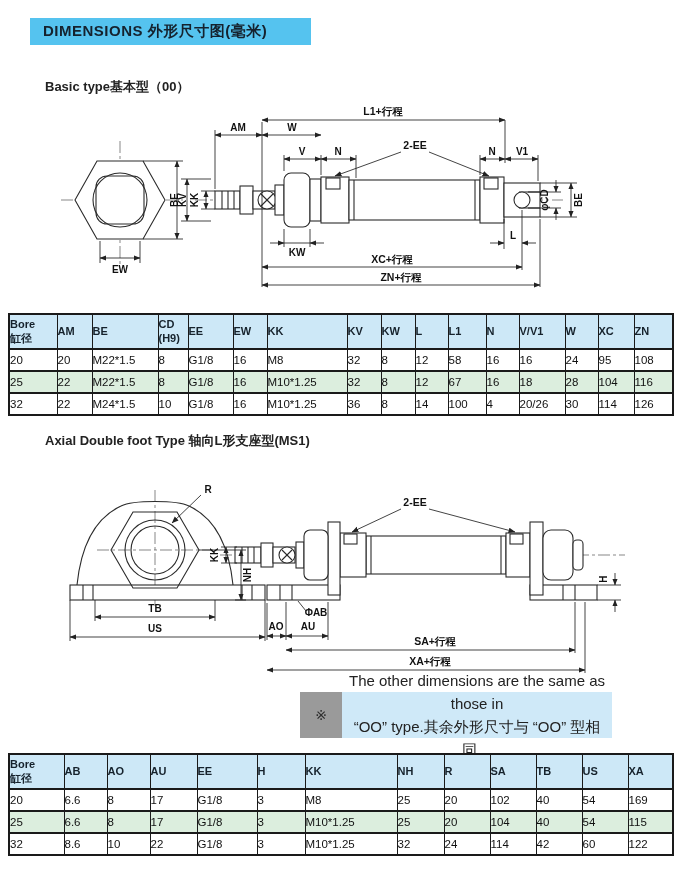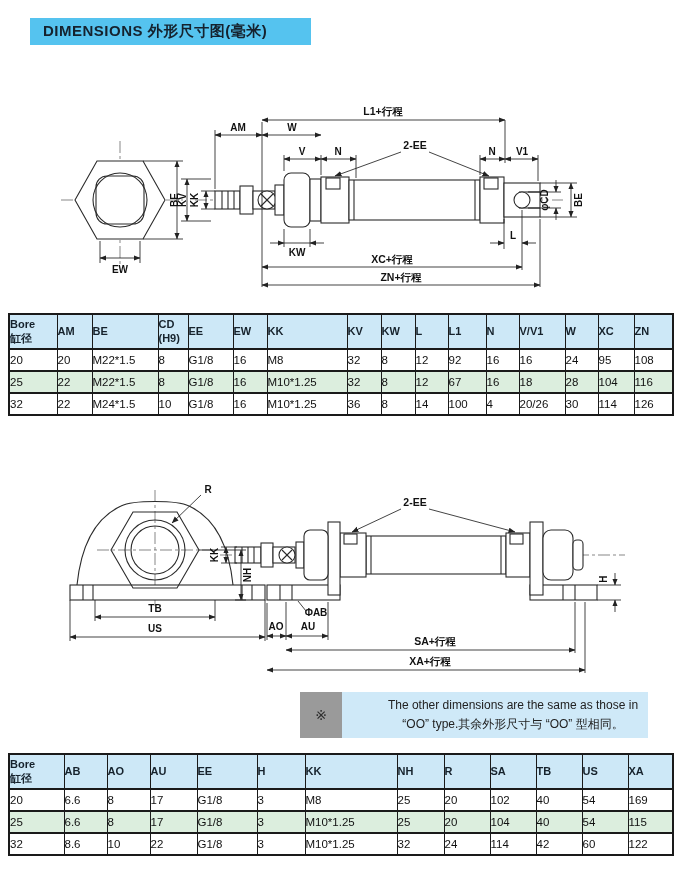--- a/index.html
+++ b/index.html
@@ -32,29 +32,30 @@
         padding:0;vertical-align:middle;overflow:hidden;}
   .spec th{background:var(--table-header-bg);font-weight:bold;font-size:11px;height:33px;
         white-space:pre-line;line-height:1.25;color:#16222c;}
   .spec td{height:20px;background:#fff;color:#111;}
   .spec tr.alt td{background:var(--row-alt-bg);}
   .note-marker{position:absolute;left:300px;top:692px;width:42px;height:46px;
         background:var(--note-marker-bg);display:flex;align-items:center;justify-content:center;
         font-size:14px;color:#2e2e2e;}
   .note-box{position:absolute;left:342px;top:692px;width:270px;height:46px;
         background:var(--note-bg);display:flex;align-items:center;justify-content:center;
-        font-size:12px;color:#222;text-align:center;white-space:pre-line;line-height:1.55;padding-left:36px;}
+        font-size:15px;color:#222;text-align:center;white-space:pre-line;line-height:1.55;}
 </style>
 </head>
 <body>
 
 <div class="page">
 
   <div class="title-bar">DIMENSIONS 外形尺寸图(毫米)</div>
 
+  <div class="sec-title s1">Basic type基本型（00）</div>
 
   <svg class="diagram d1" width="650" height="205" viewBox="0 0 650 205">
     <defs>
       <marker id="ar" viewBox="0 0 10 10" refX="9.5" refY="5" markerWidth="8" markerHeight="8" orient="auto-start-reverse">
           <path d="M0,1L10,5L0,9z" fill="#222"></path>
         </marker>
     </defs>
     <g class="cl">
       <line x1="46" y1="105" x2="168" y2="105"></line>
       <line x1="105" y1="46" x2="105" y2="172"></line>
@@ -215,21 +216,21 @@
           <td>20</td>
           <td>20</td>
           <td>M22*1.5</td>
           <td>8</td>
           <td>G1/8</td>
           <td>16</td>
           <td>M8</td>
           <td>32</td>
           <td>8</td>
           <td>12</td>
-          <td>92</td>
+          <td>58</td>
           <td>16</td>
           <td>16</td>
           <td>24</td>
           <td>95</td>
           <td>108</td>
         </tr>
         <tr class="alt">
           <td>25</td>
           <td>22</td>
           <td>M22*1.5</td>
@@ -261,20 +262,21 @@
           <td>100</td>
           <td>4</td>
           <td>20/26</td>
           <td>30</td>
           <td>114</td>
           <td>126</td>
         </tr>
       </tbody>
   </table>
 
+  <div class="sec-title s2">Axial Double foot Type 轴向L形支座型(MS1)</div>
 
   <svg class="diagram d2" width="650" height="207" viewBox="0 0 650 207">
     <g class="cl">
       <line x1="140" y1="12" x2="140" y2="128"></line>
       <line x1="82" y1="72" x2="198" y2="72"></line>
       <line x1="205" y1="77" x2="610" y2="77"></line>
     </g>
     <g class="draw">
       <path class="nf" d="M62,107 C66,68 80,40 106,28 C118,22 162,22 174,28 C200,40 214,68 218,107"></path>
       <rect x="55" y="107" width="195" height="15"></rect>

